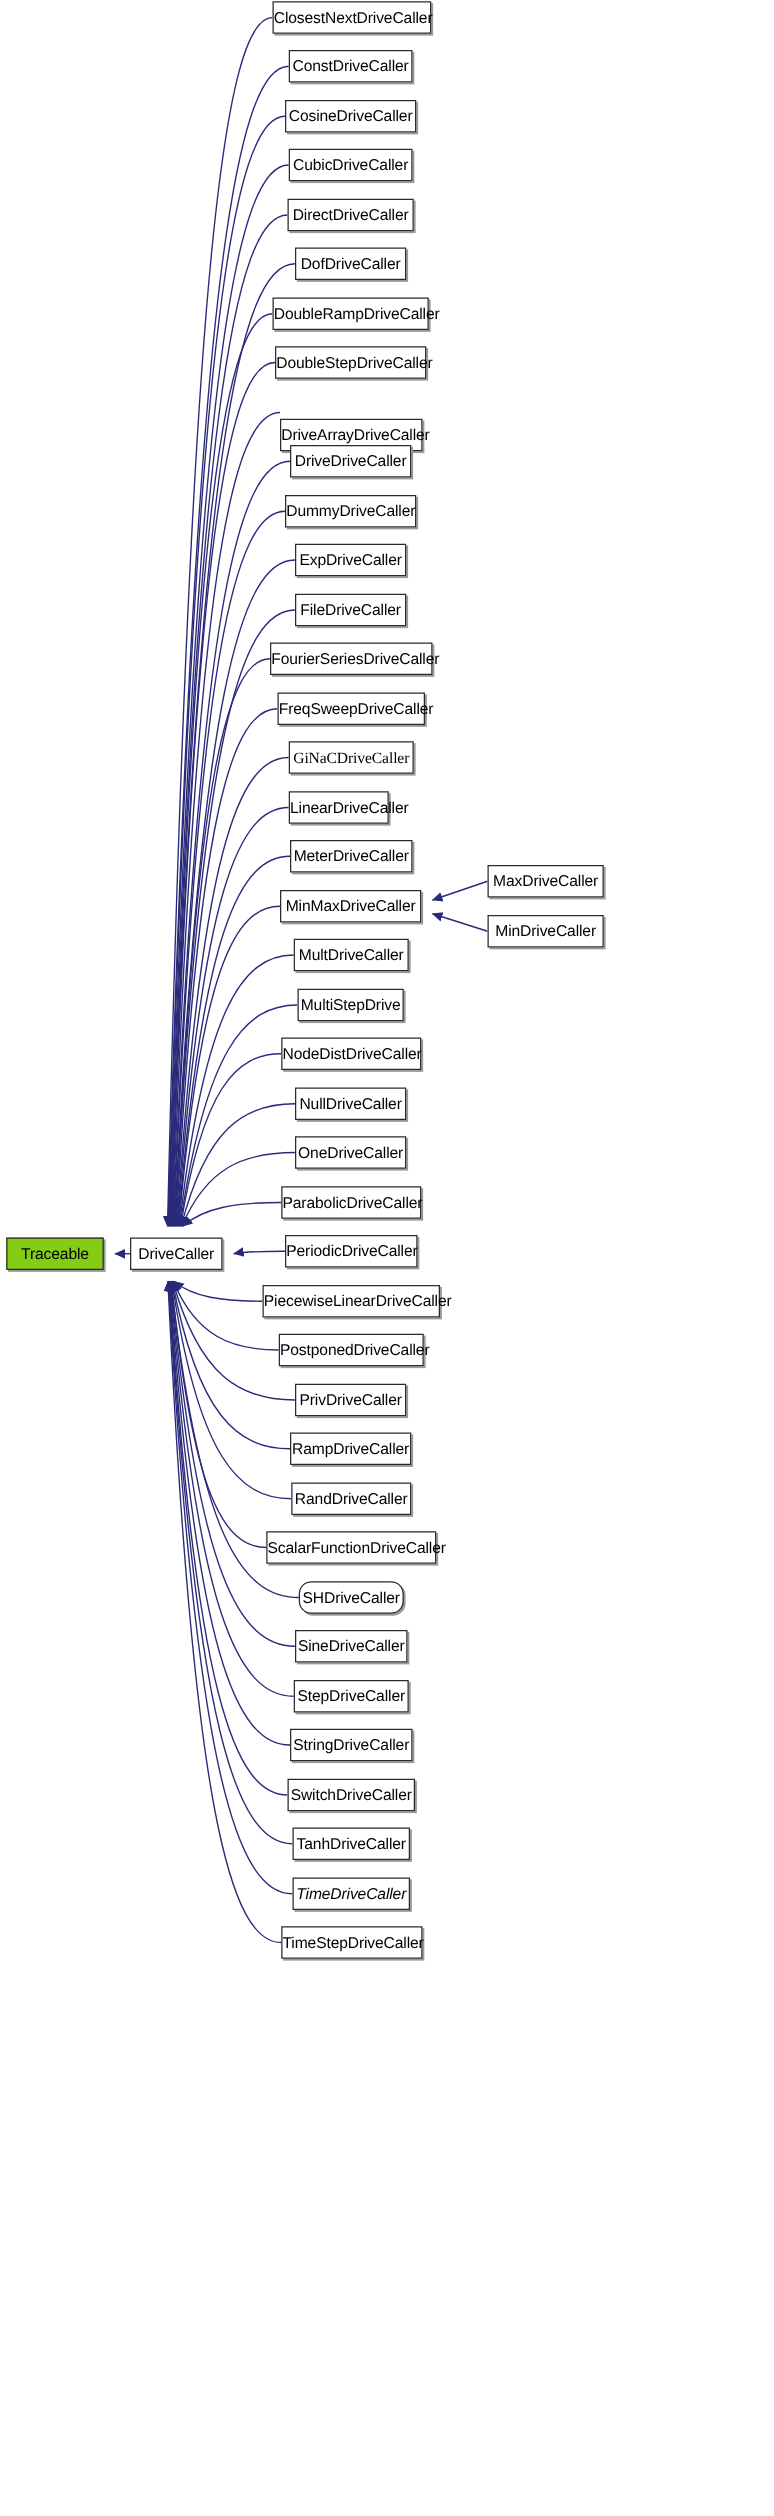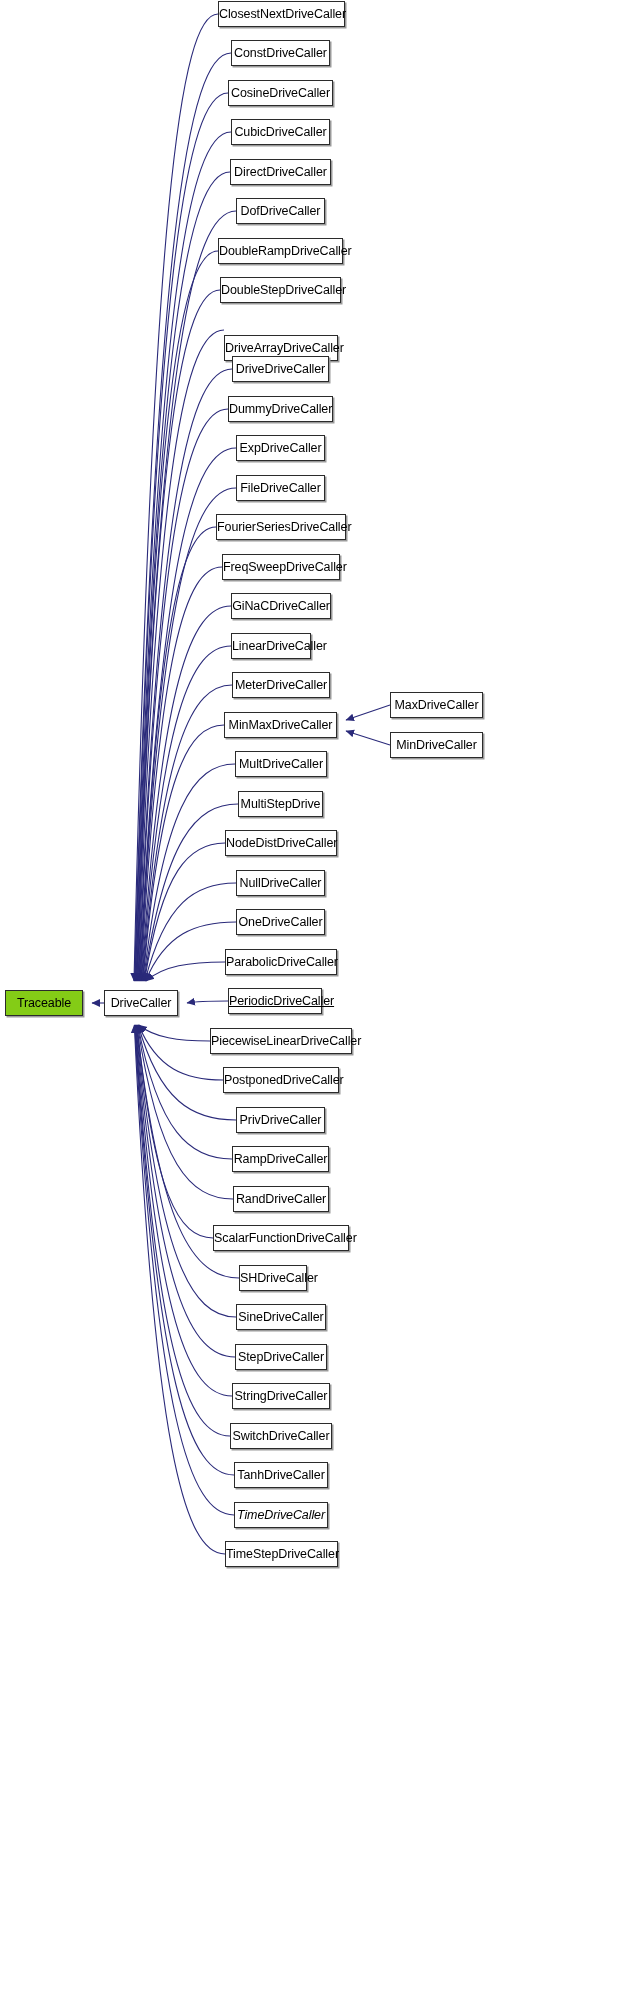--- a/index.html
+++ b/index.html
@@ -93,38 +93,38 @@
       <div class="node base" style="left: 236px; top: 198px; width: 89px;">DofDriveCaller</div>
       <div class="node base" style="left: 218px; top: 238px; width: 125px;">DoubleRampDriveCaller</div>
       <div class="node base" style="left: 220px; top: 277px; width: 121px;">DoubleStepDriveCaller</div>
       <div class="node base" style="left: 224px; top: 335px; width: 114px; text-align: right;">DriveArrayDriveCaller</div>
       <div class="node base" style="left: 232px; top: 356px; width: 97px;">DriveDriveCaller</div>
       <div class="node base" style="left: 228px; top: 396px; width: 105px;">DummyDriveCaller</div>
       <div class="node base" style="left: 236px; top: 435px; width: 89px;">ExpDriveCaller</div>
       <div class="node base" style="left: 236px; top: 475px; width: 89px;">FileDriveCaller</div>
       <div class="node base" style="left: 216px; top: 514px; width: 130px;">FourierSeriesDriveCaller</div>
       <div class="node base" style="left: 222px; top: 554px; width: 118px;">FreqSweepDriveCaller</div>
-      <div class="node base" style="left: 231px; top: 593px; width: 100px;">GiNaCDriveCaller</div>
+      <div class="node base" style="left: 231px; top: 593px; width: 100px; font-family: Liberation Serif, serif;">GiNaCDriveCaller</div>
       <div class="node base" style="left: 231px; top: 633px; width: 80px;">LinearDriveCaller</div>
       <div class="node base" style="left: 232px; top: 672px; width: 98px;">MeterDriveCaller</div>
       <div class="node base" style="left: 224px; top: 712px; width: 113px;">MinMaxDriveCaller</div>
       <div class="node base" style="left: 235px; top: 751px; width: 92px;">MultDriveCaller</div>
       <div class="node base" style="left: 238px; top: 791px; width: 85px;">MultiStepDrive</div>
       <div class="node base" style="left: 225px; top: 830px; width: 112px;">NodeDistDriveCaller</div>
       <div class="node base" style="left: 236px; top: 870px; width: 89px;">NullDriveCaller</div>
       <div class="node base" style="left: 236px; top: 909px; width: 89px;">OneDriveCaller</div>
       <div class="node base" style="left: 225px; top: 949px; width: 112px;">ParabolicDriveCaller</div>
-      <div class="node base" style="left: 228px; top: 988px; width: 94px; text-decoration: underline;">PeriodicDriveCaller</div>
+      <div class="node base" style="left: 228px; top: 988px; width: 106px;">PeriodicDriveCaller</div>
       <div class="node base" style="left: 210px; top: 1028px; width: 142px;">PiecewiseLinearDriveCaller</div>
       <div class="node base" style="left: 223px; top: 1067px; width: 116px;">PostponedDriveCaller</div>
       <div class="node base" style="left: 236px; top: 1107px; width: 89px;">PrivDriveCaller</div>
       <div class="node base" style="left: 232px; top: 1146px; width: 97px;">RampDriveCaller</div>
       <div class="node base" style="left: 233px; top: 1186px; width: 96px;">RandDriveCaller</div>
       <div class="node base" style="left: 213px; top: 1225px; width: 136px;">ScalarFunctionDriveCaller</div>
-      <div class="node base" style="left: 239px; top: 1265px; width: 68px;">SHDriveCaller</div>
+      <div class="node base" style="left: 239px; top: 1265px; width: 84px; border-radius: 10px;">SHDriveCaller</div>
       <div class="node base" style="left: 236px; top: 1304px; width: 90px;">SineDriveCaller</div>
       <div class="node base" style="left: 235px; top: 1344px; width: 92px;">StepDriveCaller</div>
       <div class="node base" style="left: 232px; top: 1383px; width: 98px;">StringDriveCaller</div>
       <div class="node base" style="left: 230px; top: 1423px; width: 102px;">SwitchDriveCaller</div>
       <div class="node base" style="left: 234px; top: 1462px; width: 94px;">TanhDriveCaller</div>
       <div class="node base" style="left: 234px; top: 1502px; width: 94px; font-style: italic;">TimeDriveCaller</div>
       <div class="node base" style="left: 225px; top: 1541px; width: 113px;">TimeStepDriveCaller</div>
     </div>
   <div id="sub-layer">
       <div class="node base" style="left: 390px; top: 692px; width: 93px;">MaxDriveCaller</div>

